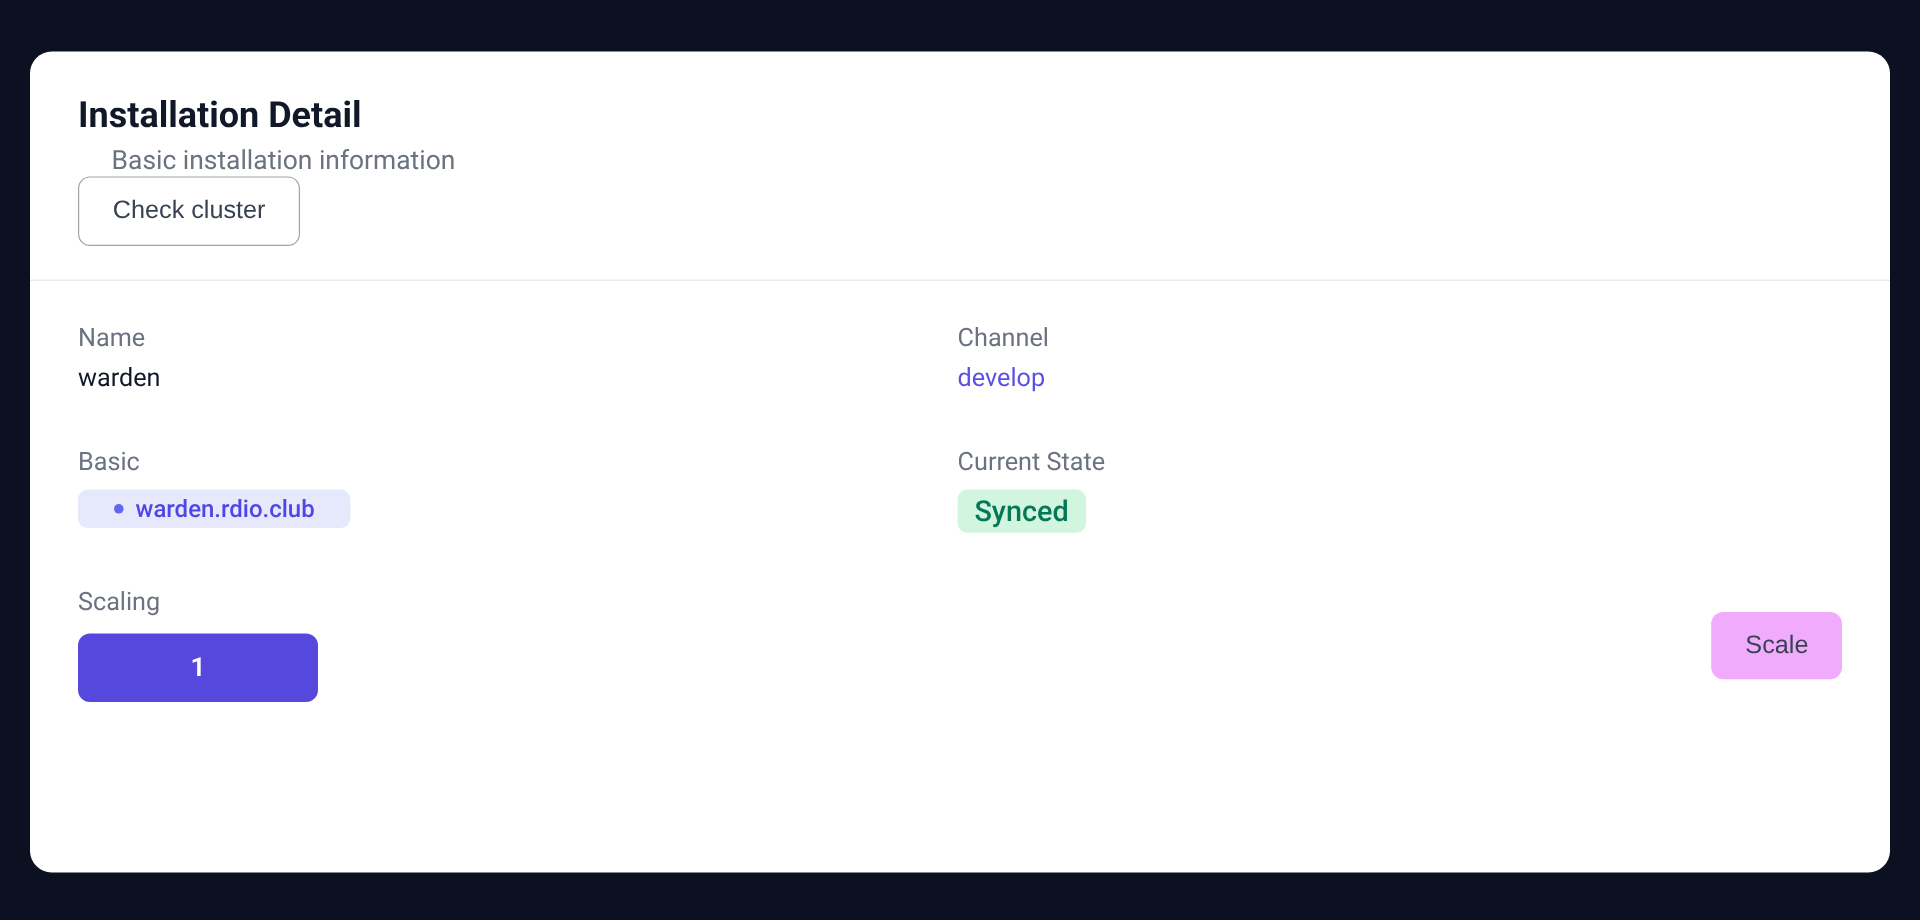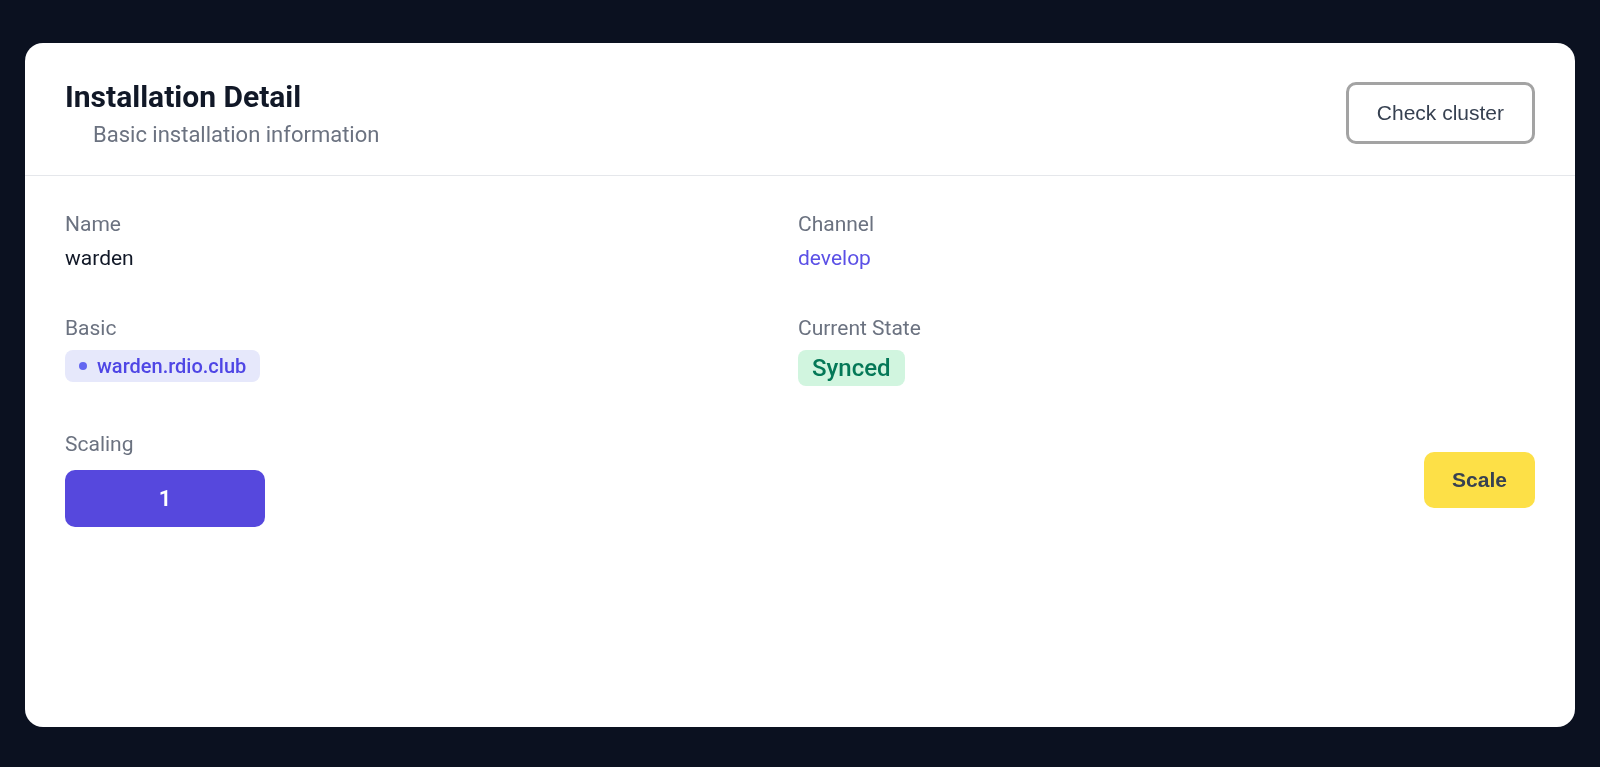--- a/index.html
+++ b/index.html
@@ -29,39 +29,40 @@
       left: 25px;
       right: 25px;
       bottom: 40px;
       background: #ffffff;
       border-radius: 18px;
       overflow: hidden;
     }
     .card-header {
       display: flex;
       justify-content: space-between;
-      align-items: center;
+      align-items: flex-start;
       padding: 36px 40px 28px 40px;
       border-bottom: 1px solid #e5e7eb;
+      flex-direction: column;
     }
     .header-text h1 {
       font-size: 30px;
       font-weight: 700;
       color: #111827;
       margin-bottom: 8px;
     }
     .header-text p {
       font-size: 22px;
       color: #6b7280;
       font-weight: 400;
       margin-left: 28px;
     }
     .check-cluster-btn {
       background: #ffffff;
-      border: 3px solid #a3a3a3;
+      border: 1px solid #a3a3a3;
       border-radius: 10px;
       padding: 16px 28px;
       font-size: 21px;
       font-weight: 500;
       color: #374151;
       cursor: pointer;
     }
     .card-body {
       padding: 36px 40px 36px 40px;
     }
@@ -96,21 +97,21 @@
       font-size: 20px;
       letter-spacing: 0.2px;
     }
     .host-badge {
       display: inline-flex;
       align-items: center;
       gap: 10px;
       background: #e6e8fb;
       color: #4f46e5;
       border-radius: 8px;
-      padding: 4px 14px;
+      padding: 4px 30px;
       font-size: 20px;
       font-weight: 500;
     }
     .host-dot {
       width: 8px;
       height: 8px;
       border-radius: 50%;
       background: #6366f1;
       display: inline-block;
     }
@@ -135,26 +136,26 @@
       background: #5648dd;
       color: #ffffff;
       border-radius: 10px;
       width: 200px;
       text-align: center;
       padding: 16px 0;
       font-size: 22px;
       font-weight: 600;
     }
     .scale-btn {
-      background: #fde047;
+      background: #f0abfc;
       border: none;
       border-radius: 10px;
       padding: 16px 28px;
       font-size: 21px;
-      font-weight: 700;
+      font-weight: 400;
       color: #374151;
       cursor: pointer;
     }
   </style>
 </head>
 <body>
 
 <div class="dark-band"></div>
 
 <div class="card">

